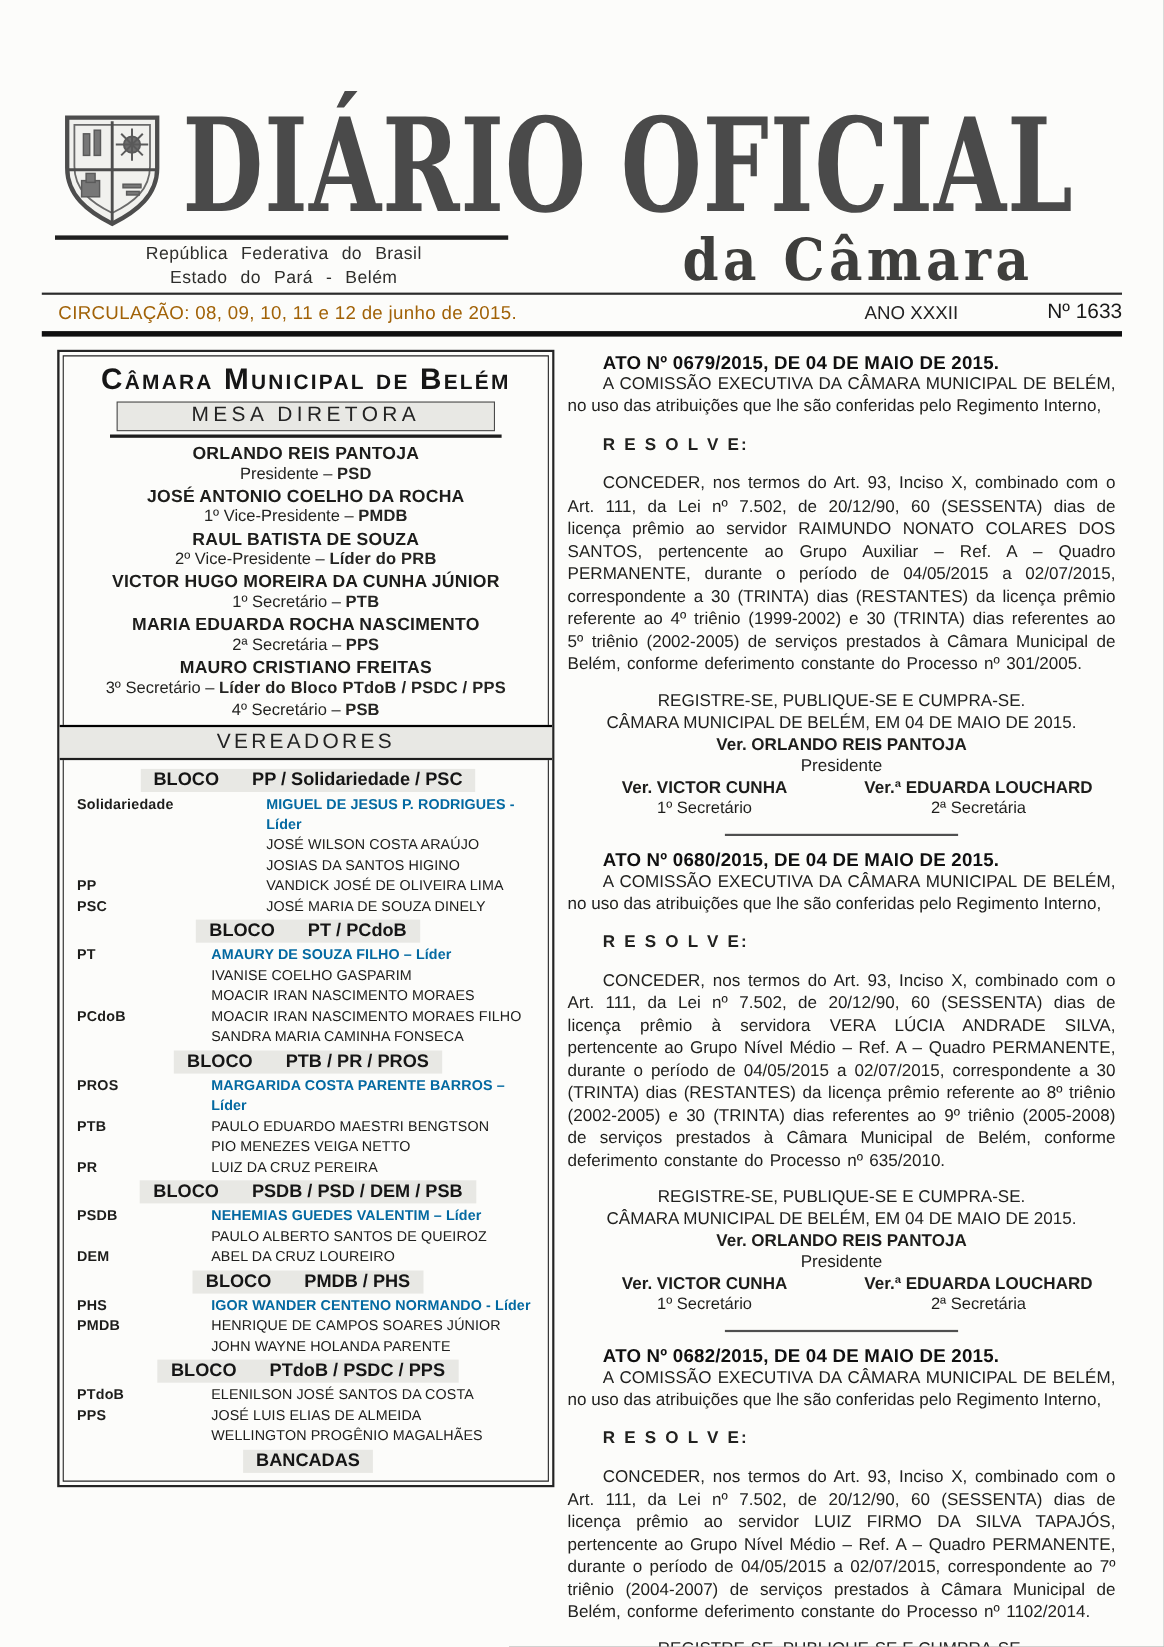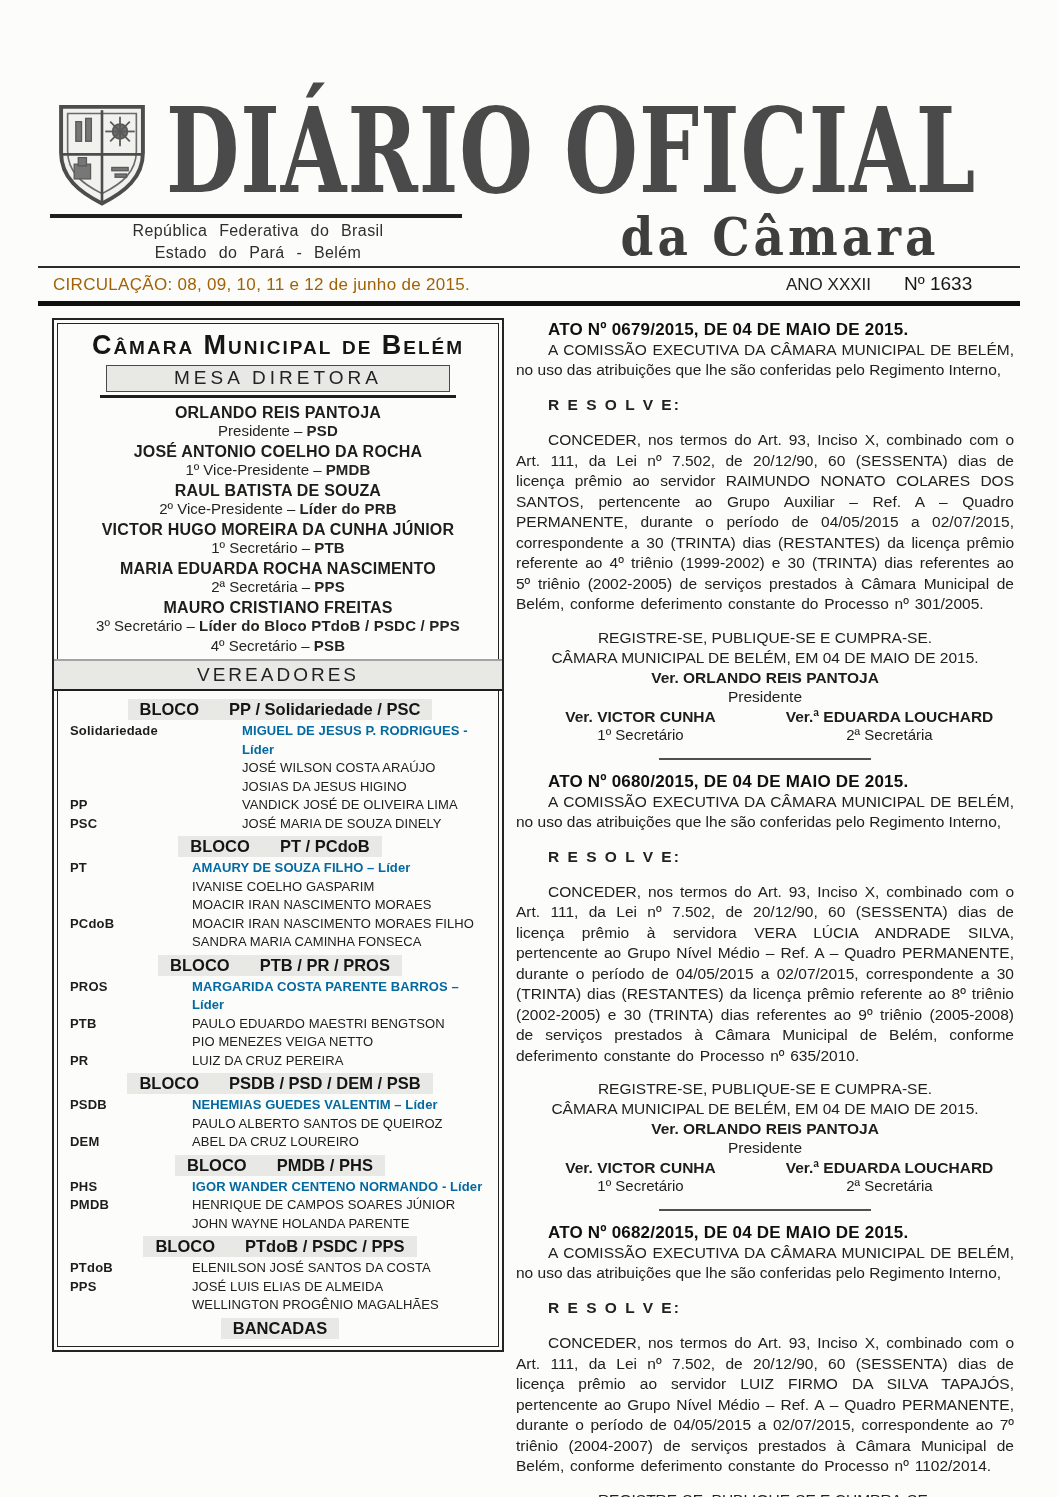--- a/index.html
+++ b/index.html
@@ -30,21 +30,21 @@
   .sub-line.l1{top:222px;}
   .sub-line.l2{top:244px;}
   .right-title{
     position:absolute;left:552px;top:206px;width:456px;text-align:center;
     font-family:"DejaVu Serif",serif;font-weight:bold;font-size:47px;color:#3e3e3c;
     letter-spacing:4px;transform:scaleY(1.12);transform-origin:center top;white-space:nowrap;
   }
   .thin-rule{position:absolute;left:38px;top:266px;width:982px;height:2px;background:#2b2b2b;}
   .circulation{position:absolute;left:53px;top:275px;font-size:17px;color:#a16207;letter-spacing:0.3px;}
   .year-label{position:absolute;left:786px;top:275px;font-size:17px;color:#222;}
-  .issue-number{position:absolute;left:904px;top:273px;font-size:19px;color:#181818;}
+  .issue-number{position:absolute;left:952px;top:273px;font-size:19px;color:#181818;}
   .thick-rule{position:absolute;left:38px;top:301px;width:982px;height:5px;background:#101010;}
 
   
   .columns{position:absolute;left:52px;top:318px;width:962px;display:flex;gap:12px;align-items:flex-start;}
 
   
   .left-panel{
     width:452px;height:1034px;flex:none;
     border:2px solid #242424;
     box-shadow:inset 0 0 0 3px #fcfcfa, inset 0 0 0 4px #242424;
@@ -58,21 +58,21 @@
     margin:5px auto 0;width:344px;background:var(--band);
     border:1px solid #4a4a4a;font-size:19px;letter-spacing:4px;
     padding:1px 0 2px;color:#232323;
   }
   .mesa-rule{margin:3px auto 0;width:356px;height:3px;background:#1e1e1e;}
   .members{margin-top:5px;}
   .m-name{font-weight:bold;font-size:16px;line-height:19px;letter-spacing:0.2px;}
   .m-role{font-size:15px;line-height:18px;margin-bottom:2px;color:#242422;}
   .m-role b{letter-spacing:0.2px;}
   .ver-band{
-    margin:4px -10px 0;border-top:2px solid #a3a3a3;border-bottom:2px solid #1e1e1e;
+    margin:4px -10px 0;border-top:2px solid #000000;border-bottom:2px solid #1e1e1e;
     background:var(--band);font-size:19px;letter-spacing:3px;padding:3px 0;color:#232323;
   }
   .groups{text-align:left;padding:5px 2px 0 6px;}
   .group-head{text-align:center;margin:3px 0 2px;}
   .group-head .head-bg{display:inline-block;background:var(--band);padding:0 12px;font-weight:bold;font-size:16.5px;line-height:21px;color:#151515;}
   .head-parties{margin-left:30px;}
   .head-parties:empty{display:none;margin:0;}
   .row{display:grid;grid-template-columns:74px 1fr;font-size:13px;line-height:18.5px;gap:48px;}
   .row .party{font-weight:bold;letter-spacing:0.2px;}
   .row .name{letter-spacing:0.1px;color:#20201e;}
@@ -189,21 +189,21 @@
             <div class="row bold">
                   <span class="party">Solidariedade</span>
                   <span class="name">MIGUEL DE JESUS P. RODRIGUES - Líder</span>
                 </div>
               <div class="row">
                   <span class="party"></span>
                   <span class="name">JOSÉ WILSON COSTA ARAÚJO</span>
                 </div>
               <div class="row">
                   <span class="party"></span>
-                  <span class="name">JOSIAS DA JESUS HIGINO</span>
+                  <span class="name">JOSIAS DA SANTOS HIGINO</span>
                 </div>
               <div class="row">
                   <span class="party">PP</span>
                   <span class="name">VANDICK JOSÉ DE OLIVEIRA LIMA</span>
                 </div>
               <div class="row">
                   <span class="party">PSC</span>
                   <span class="name">JOSÉ MARIA DE SOUZA DINELY</span>
                 </div>
             </div>

